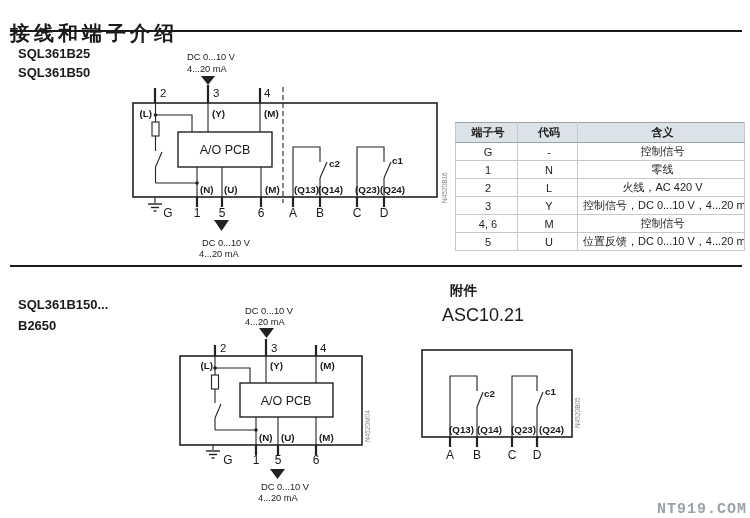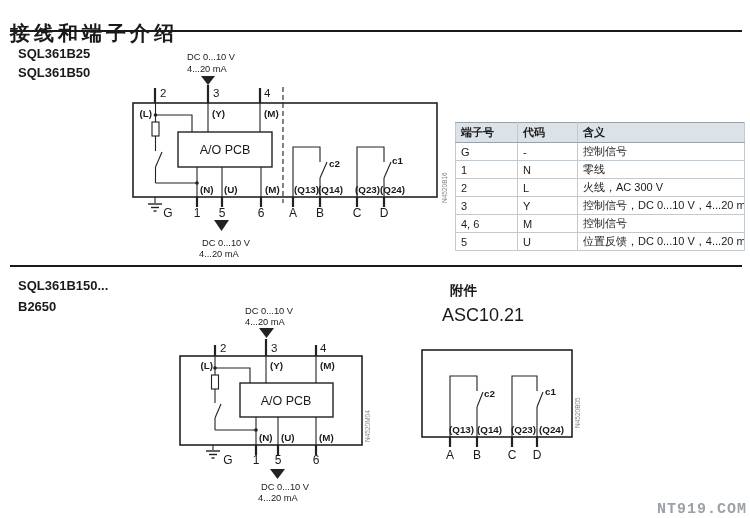--- a/index.html
+++ b/index.html
@@ -4,29 +4,29 @@
 <style>
   html,body{margin:0;padding:0;background:#ffffff;}
   .page{position:relative;width:750px;height:518px;background:#fff;overflow:hidden;
         font-family:"Liberation Sans",sans-serif;color:#1a1a1a;}
   .abs{position:absolute;}
   .page-title{left:10px;top:20px;font-size:20px;font-weight:bold;letter-spacing:4px;white-space:nowrap;}
   .title-rule{left:10px;top:30px;width:732px;height:2px;background:#1a1a1a;}
   .section-rule{left:10px;top:265px;width:732px;height:2px;background:#1a1a1a;}
   .model-block{font-size:13px;font-weight:bold;line-height:19px;white-space:nowrap;}
   .models-1{left:4px;top:44px;margin-left:14px;}
-  .models-2{left:18px;top:275px;line-height:21px;}
+  .models-2{left:18px;top:294px;line-height:21px;}
   .acc-heading{left:418px;top:282px;font-size:13.5px;font-weight:bold;margin-left:32px;}
   .acc-model{left:442px;top:305px;font-size:18px;}
   .watermark{right:3px;top:501px;font-size:15px;font-weight:bold;color:#9ba1a6;letter-spacing:1px;font-family:Liberation Mono, monospace;}
   
   .terminal-table{position:absolute;left:455px;top:122px;width:289px;border-collapse:collapse;
                   table-layout:fixed;font-size:11px;color:#1c1c1c;}
   .terminal-table th,.terminal-table td{border:1px solid #c2c9cf;padding:0 2px 0 5px;
-                  text-align:left;vertical-align:middle;overflow:hidden;white-space:nowrap;}
+                  text-align:center;vertical-align:middle;overflow:hidden;white-space:nowrap;}
   .terminal-table th{background:#dbe2e8;font-weight:bold;height:19px;border-top:1px solid #9aa1a8;
                   border-bottom:1px solid #9aa1a8;}
   .terminal-table td{height:17px;background:#fff;}
   .col-no{width:62px;} .col-code{width:60px;} .col-meaning{width:167px;}
   
   .d-num{font:11.5px "Liberation Sans",sans-serif;fill:#1a1a1a;}
   .d-bnum{font:12px "Liberation Sans",sans-serif;fill:#1a1a1a;}
   .d-pin{font:bold 9.8px "Liberation Sans",sans-serif;fill:#1a1a1a;}
   .d-sig{font:9.3px "Liberation Sans",sans-serif;fill:#1a1a1a;}
   .d-pcb{font:12.5px "Liberation Sans",sans-serif;fill:#1a1a1a;}
@@ -143,21 +143,21 @@
         <td>控制信号</td>
       </tr>
       <tr>
         <td>1</td>
         <td>N</td>
         <td>零线</td>
       </tr>
       <tr>
         <td>2</td>
         <td>L</td>
-        <td>火线，AC 300 V</td>
+        <td>火线，AC 420 V</td>
       </tr>
       <tr>
         <td>3</td>
         <td>Y</td>
         <td>控制信号，DC 0...10 V，4...20 mA</td>
       </tr>
       <tr>
         <td>4, 6</td>
         <td>M</td>
         <td>控制信号</td>

